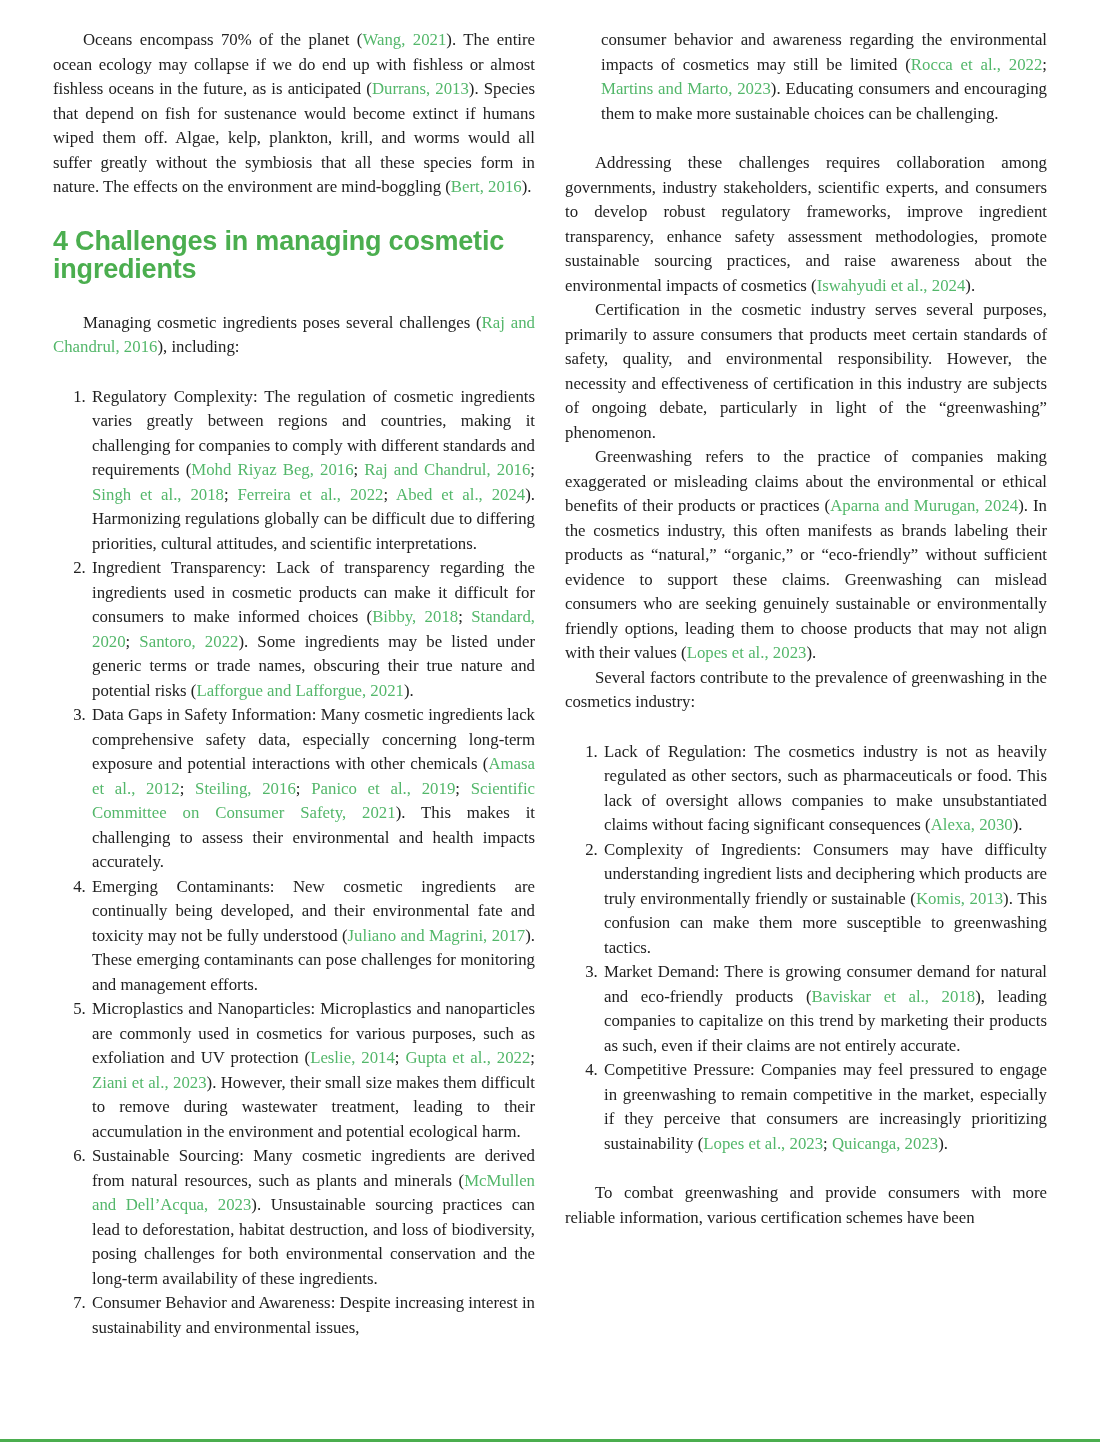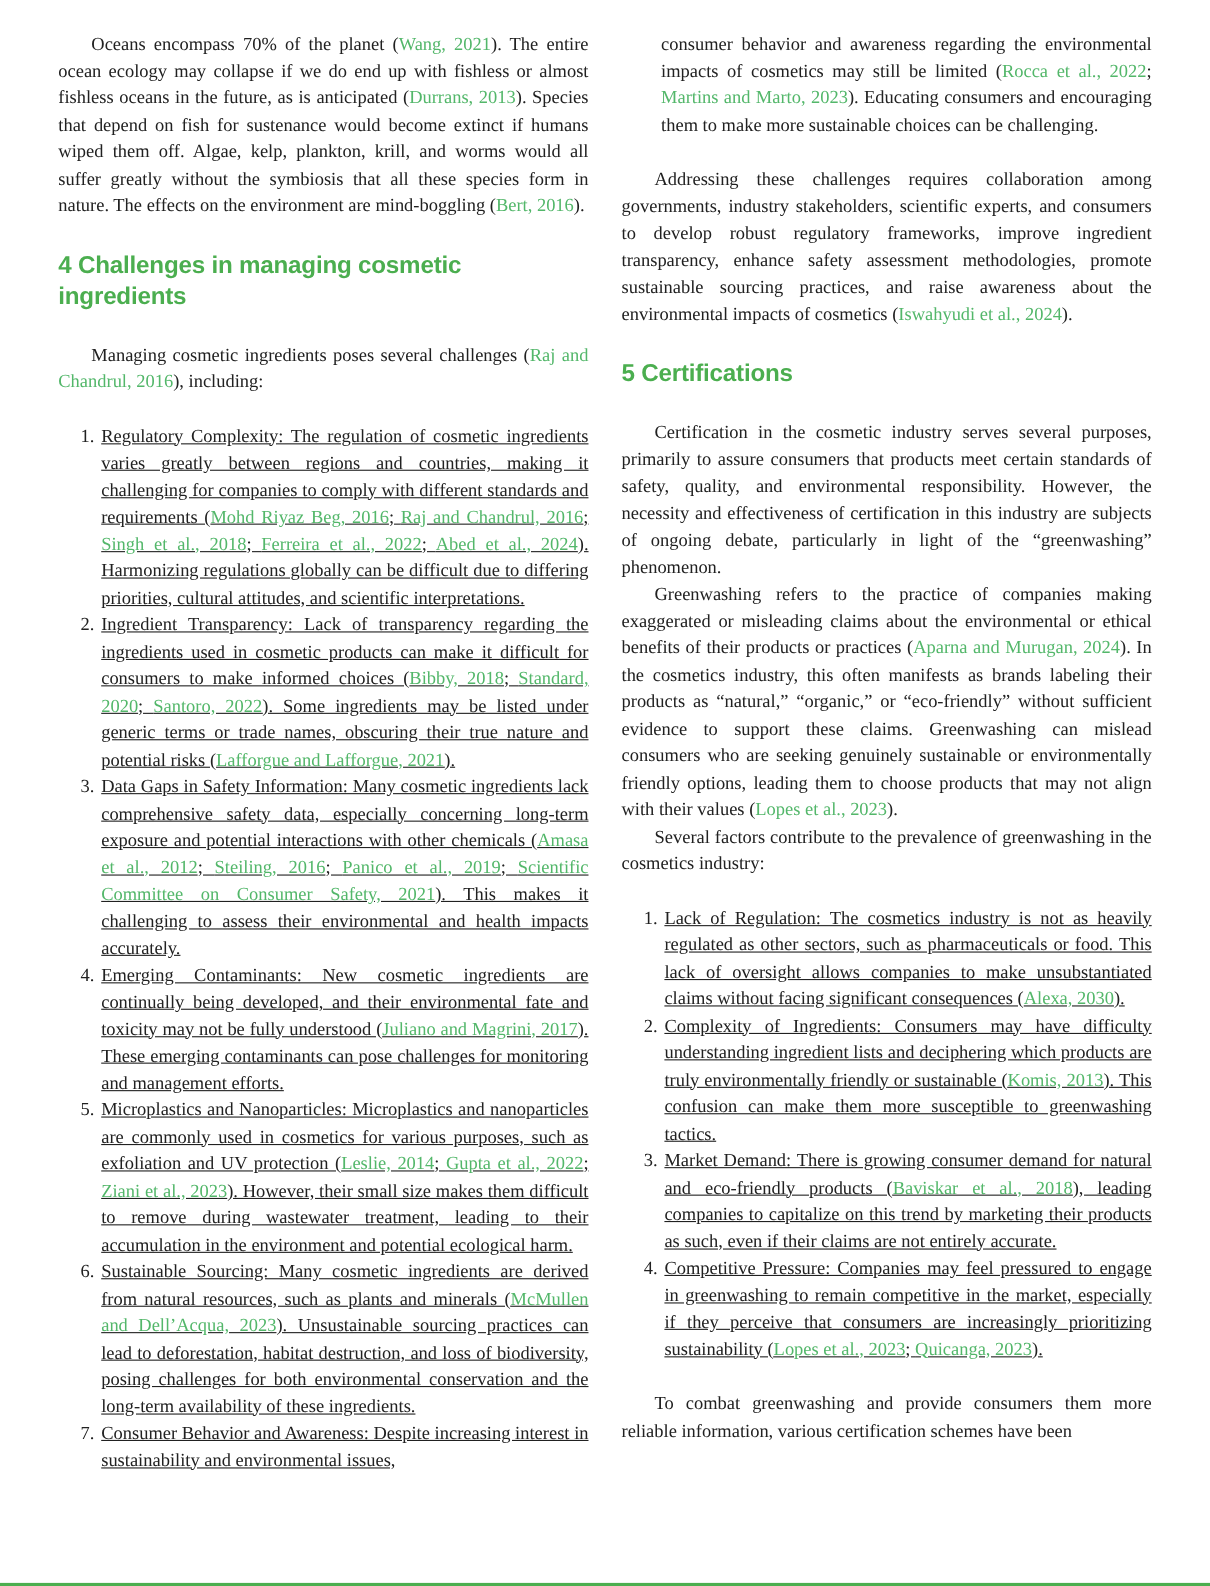--- a/index.html
+++ b/index.html
@@ -27,30 +27,29 @@
   }
   .col { width: 482px; flex: 0 0 482px; }
   p { margin: 0; text-align: justify; hyphens: none; }
   .indent { text-indent: 30px; }
   .cont { padding-left: 36px; }
   .gap-top { margin-top: 25px; font-family: Liberation Serif, serif; }
   h2.section-heading {
     font-family: "Liberation Sans", sans-serif;
     font-weight: bold;
     color: var(--green);
-    font-size: 22px;
+    font-size: 27px;
     line-height: 28px;
     margin: 27px 0 28px 0;
     text-align: left;
     letter-spacing: -0.2px;
   }
   ol.num-list {
     margin: 25px 0 0 0;
     padding-left: 37px;
-    text-decoration: underline;
   }
   ol.num-list li {
     margin: 0;
     padding-left: 2px;
     text-align: justify;
   }
   .cite { color: var(--cite); }
   .bottom-rule {
     position: absolute;
     left: 0;
@@ -81,33 +80,32 @@
         <li>Sustainable Sourcing: Many cosmetic ingredients are derived from natural resources, such as plants and minerals (<span class="cite">McMullen and Dell’Acqua, 2023</span>). Unsustainable sourcing practices can lead to deforestation, habitat destruction, and loss of biodiversity, posing challenges for both environmental conservation and the long-term availability of these ingredients.</li>
         <li>Consumer Behavior and Awareness: Despite increasing interest in sustainability and environmental issues,</li>
       </ol>
   </div>
 
   <div class="col">
     <p class="cont">consumer behavior and awareness regarding the environmental impacts of cosmetics may still be limited (<span class="cite">Rocca et al., 2022</span>; <span class="cite">Martins and Marto, 2023</span>). Educating consumers and encouraging them to make more sustainable choices can be challenging.</p>
 
     <p class="indent gap-top">Addressing these challenges requires collaboration among governments, industry stakeholders, scientific experts, and consumers to develop robust regulatory frameworks, improve ingredient transparency, enhance safety assessment methodologies, promote sustainable sourcing practices, and raise awareness about the environmental impacts of cosmetics (<span class="cite">Iswahyudi et al., 2024</span>).</p>
 
-    <h2 class="section-heading">5 Certifications</h2>
 
     <p class="indent">Certification in the cosmetic industry serves several purposes, primarily to assure consumers that products meet certain standards of safety, quality, and environmental responsibility. However, the necessity and effectiveness of certification in this industry are subjects of ongoing debate, particularly in light of the “greenwashing” phenomenon.</p>
 
     <p class="indent">Greenwashing refers to the practice of companies making exaggerated or misleading claims about the environmental or ethical benefits of their products or practices (<span class="cite">Aparna and Murugan, 2024</span>). In the cosmetics industry, this often manifests as brands labeling their products as “natural,” “organic,” or “eco-friendly” without sufficient evidence to support these claims. Greenwashing can mislead consumers who are seeking genuinely sustainable or environmentally friendly options, leading them to choose products that may not align with their values (<span class="cite">Lopes et al., 2023</span>).</p>
 
     <p class="indent">Several factors contribute to the prevalence of greenwashing in the cosmetics industry:</p>
 
     <ol class="num-list">
         <li>Lack of Regulation: The cosmetics industry is not as heavily regulated as other sectors, such as pharmaceuticals or food. This lack of oversight allows companies to make unsubstantiated claims without facing significant consequences (<span class="cite">Alexa, 2030</span>).</li>
         <li>Complexity of Ingredients: Consumers may have difficulty understanding ingredient lists and deciphering which products are truly environmentally friendly or sustainable (<span class="cite">Komis, 2013</span>). This confusion can make them more susceptible to greenwashing tactics.</li>
         <li>Market Demand: There is growing consumer demand for natural and eco-friendly products (<span class="cite">Baviskar et al., 2018</span>), leading companies to capitalize on this trend by marketing their products as such, even if their claims are not entirely accurate.</li>
         <li>Competitive Pressure: Companies may feel pressured to engage in greenwashing to remain competitive in the market, especially if they perceive that consumers are increasingly prioritizing sustainability (<span class="cite">Lopes et al., 2023</span>; <span class="cite">Quicanga, 2023</span>).</li>
       </ol>
 
-    <p class="indent gap-top">To combat greenwashing and provide consumers them more reliable information, various certification schemes have been</p>
+    <p class="indent gap-top">To combat greenwashing and provide consumers with more reliable information, various certification schemes have been</p>
   </div>
 
 </div>
 
 <div class="bottom-rule"></div>
 
 </body></html>

